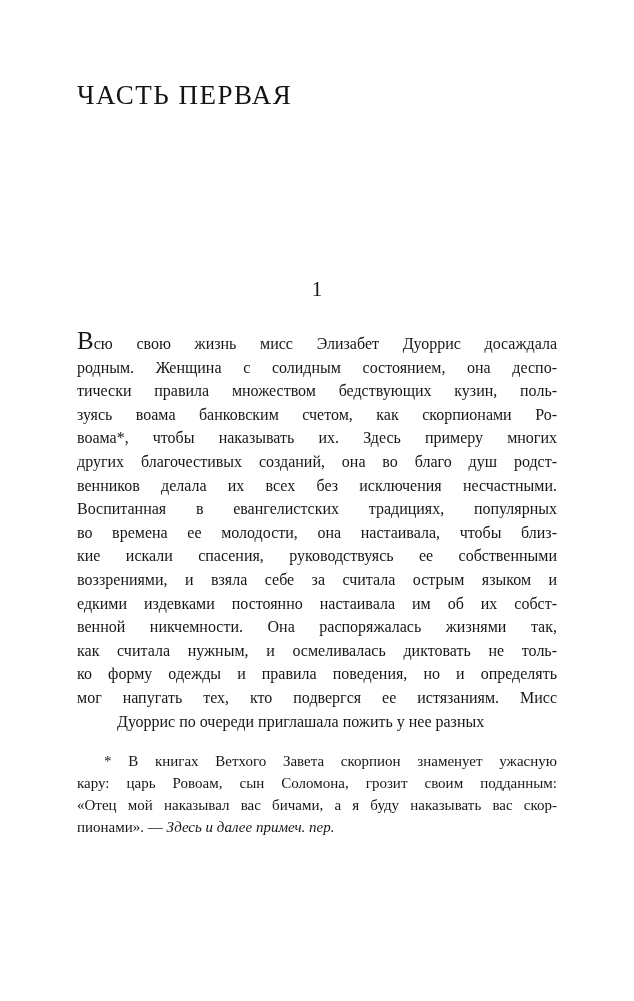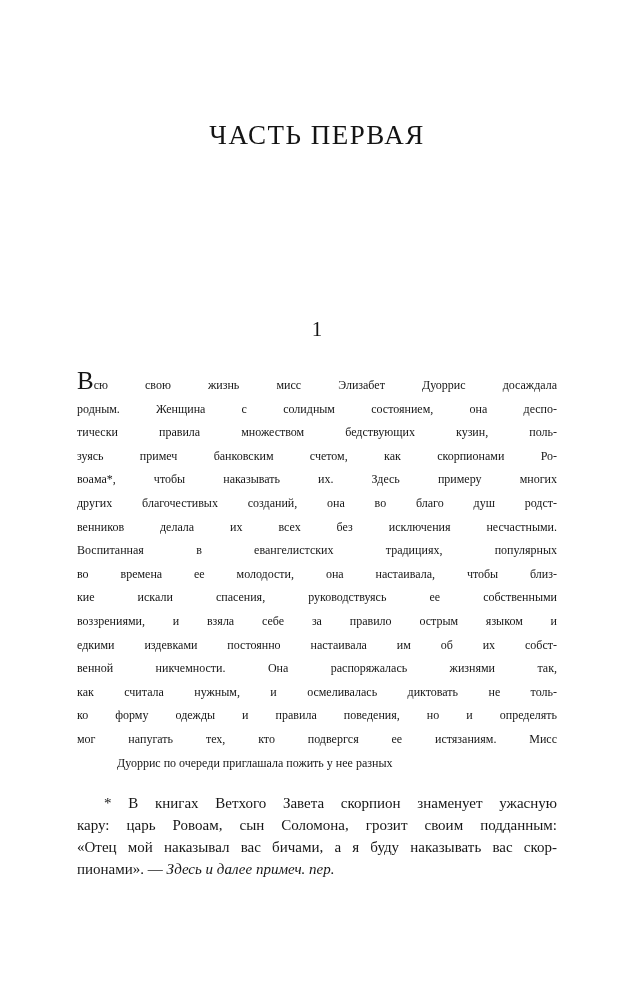--- a/index.html
+++ b/index.html
@@ -15,36 +15,35 @@
     background: #ffffff;
     color: #161616;
     font-family: "Liberation Serif", "DejaVu Serif", serif;
     overflow: hidden;
   }
   .content {
     width: 480px;
     margin: 0 auto;
   }
   .part-title {
-    padding-top: 120px;
-    text-align: center;
+    padding-top: 80px;
     font-size: 27px;
     font-weight: 400;
     letter-spacing: 1.5px;
     color: #141414;
   }
   .chapter-number {
     margin-top: 166px;
     text-align: center;
     font-size: 21px;
     color: #141414;
   }
   .body-text {
     margin-top: 27px;
-    font-size: 12px;
+    font-size: 16px;
     line-height: 23.6px;
   }
   .body-line {
     text-align: justify;
     text-align-last: justify;
     white-space: normal;
   }
   .body-line:last-child {
     text-align-last: left;
     margin-left: 40px;
@@ -80,28 +79,28 @@
   <div class="content">
 
     <div class="part-title">ЧАСТЬ ПЕРВАЯ</div>
 
     <div class="chapter-number">1</div>
 
     <div class="body-text">
         <div class="body-line">Всю свою жизнь мисс Элизабет Дуоррис досаждала</div>
         <div class="body-line">родным. Женщина с солидным состоянием, она деспо-</div>
         <div class="body-line">тически правила множеством бедствующих кузин, поль-</div>
-        <div class="body-line">зуясь примеч банковским счетом, как скорпионами Ро-</div>
+        <div class="body-line">зуясь воама банковским счетом, как скорпионами Ро-</div>
         <div class="body-line">воама*, чтобы наказывать их. Здесь примеру многих</div>
         <div class="body-line">других благочестивых созданий, она во благо душ родст-</div>
         <div class="body-line">венников делала их всех без исключения несчастными.</div>
         <div class="body-line">Воспитанная в евангелистских традициях, популярных</div>
         <div class="body-line">во времена ее молодости, она настаивала, чтобы близ-</div>
         <div class="body-line">кие искали спасения, руководствуясь ее собственными</div>
-        <div class="body-line">воззрениями, и взяла себе за правило острым языком и</div>
+        <div class="body-line">воззрениями, и взяла себе за считала острым языком и</div>
         <div class="body-line">едкими издевками постоянно настаивала им об их собст-</div>
         <div class="body-line">венной никчемности. Она распоряжалась жизнями так,</div>
         <div class="body-line">как считала нужным, и осмеливалась диктовать не толь-</div>
         <div class="body-line">ко форму одежды и правила поведения, но и определять</div>
         <div class="body-line">мог напугать тех, кто подвергся ее истязаниям. Мисс</div>
         <div class="body-line">Дуоррис по очереди приглашала пожить у нее разных</div>
       </div>
 
     <div class="footnote">
       <div class="footnote-lines">

